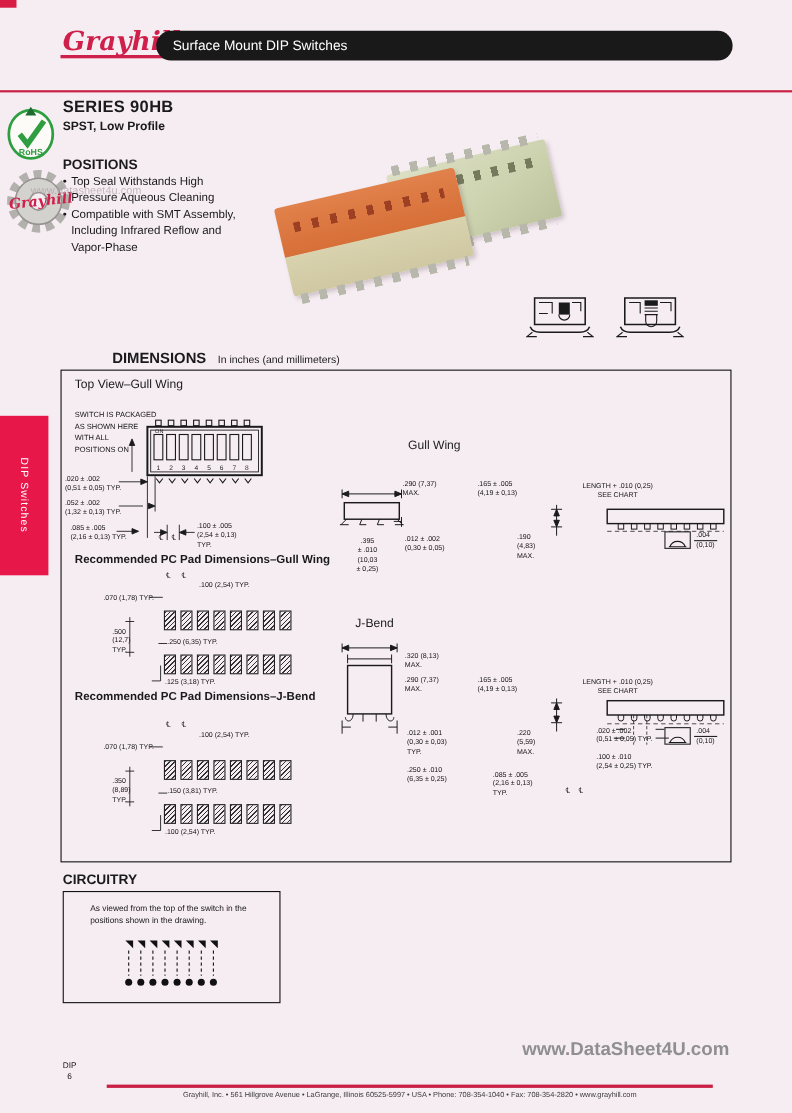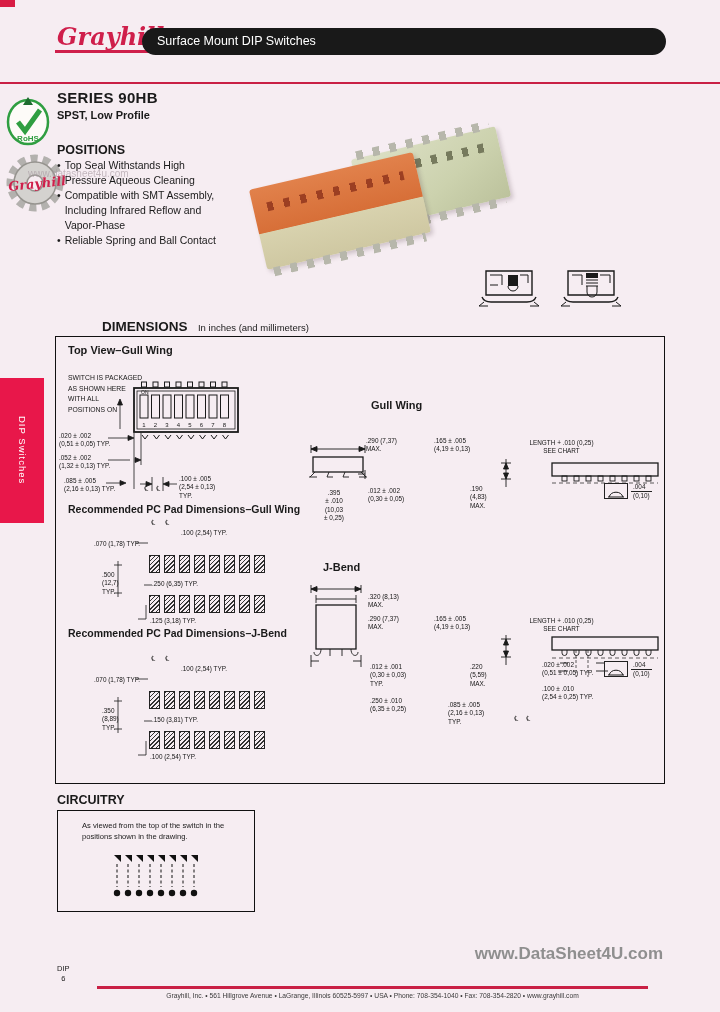--- a/index.html
+++ b/index.html
@@ -37,21 +37,21 @@
       background:repeating-linear-gradient(90deg,#767a5d 0 6px,transparent 6px 16px);}
   #switch-orange .slot-row{background:repeating-linear-gradient(90deg,#9c3f22 0 6px,transparent 6px 17px);}
   .pin-row{position:absolute;left:6px;right:6px;height:9px;bottom:-8px;
       background:repeating-linear-gradient(90deg,#b7b7ab 0 7px,transparent 7px 17px);}
   .pin-row.top{top:-7px;bottom:auto;}
   
   #dims-h{left:57px;top:317px;}
   #dims-h .big{font-size:13.5px;font-weight:bold;margin-left:45px;}
   #dims-h .note{font-size:9.5px;margin-left:6px;}
   #dims-box{left:55px;top:336px;width:608px;height:446px;border:1.4px solid #111;}
-  #dims-box .sec-title{position:absolute;font-size:11px;font-weight:bold;}
+  #dims-box .sec-title{position:absolute;font-size:11px;font-weight:normal;}
   #dims-box .sub-title{position:absolute;font-size:10.5px;font-weight:bold;}
   .dl{position:absolute;font-size:6.4px;line-height:1.3;white-space:pre-line;color:#141414;}
   .dlc{text-align:center;}
   .cl{position:absolute;font-size:7.5px;color:#141414;}
   .pad-row{position:absolute;display:flex;gap:4px;}
   .pad{width:9px;height:16px;border:1px solid #222;
        background:repeating-linear-gradient(135deg,#333 0 1px,transparent 1px 3px);}
   .flat{position:absolute;display:flex;align-items:flex-start;gap:3px;}
   .flat .dome{width:22px;height:14px;border:1px solid #222;display:flex;align-items:flex-end;justify-content:center;}
   .flat .vals{display:flex;flex-direction:column;font-size:6.4px;line-height:1.3;}
@@ -107,23 +107,20 @@
 <div class="abs" id="features-h">POSITIONS</div>
 <ul class="abs" id="features-list">
   <li>
       <span class="preline">Top Seal Withstands High
 Pressure Aqueous Cleaning</span>
     </li>
   <li>
       <span class="preline">Compatible with SMT Assembly,
 Including Infrared Reflow and
 Vapor-Phase</span>
-    </li>
-  <li>
-      <span class="preline">Reliable Spring and Ball Contact</span>
     </li>
 </ul>
 
 <div class="abs switch-photo" id="switch-green">
   <div class="slot-row" style="top:14px"></div>
   <div class="pin-row top"></div>
   <div class="pin-row"></div>
 </div>
 <div class="abs switch-photo" id="switch-orange">
   <div class="slot-row" style="top:16px"></div>

